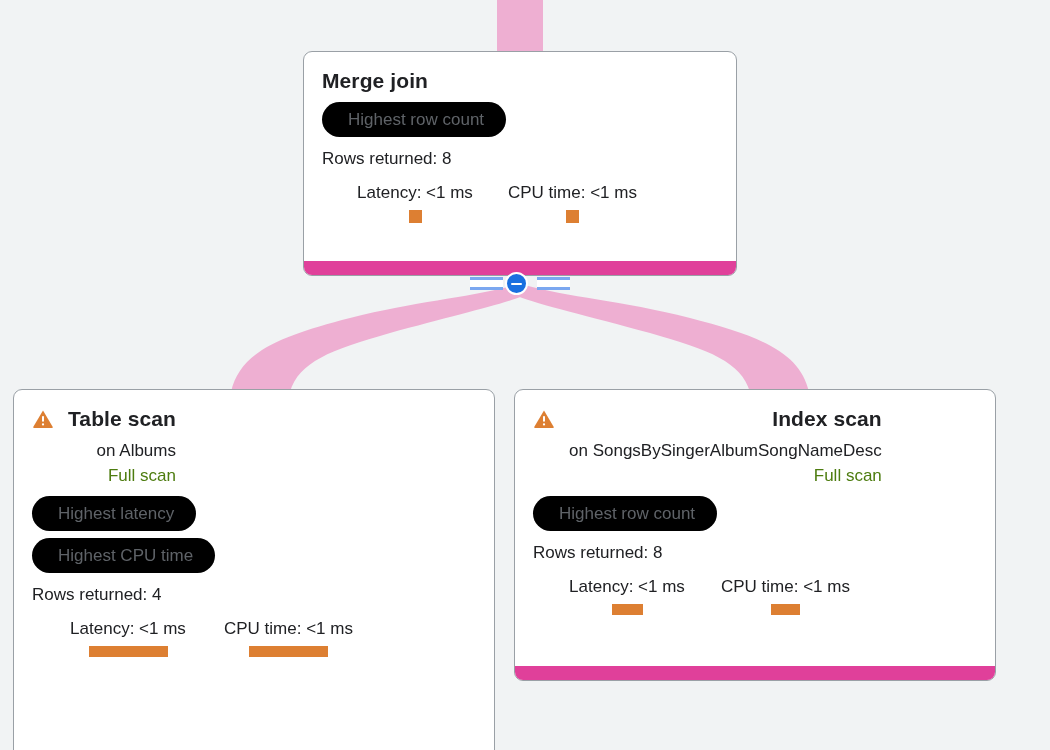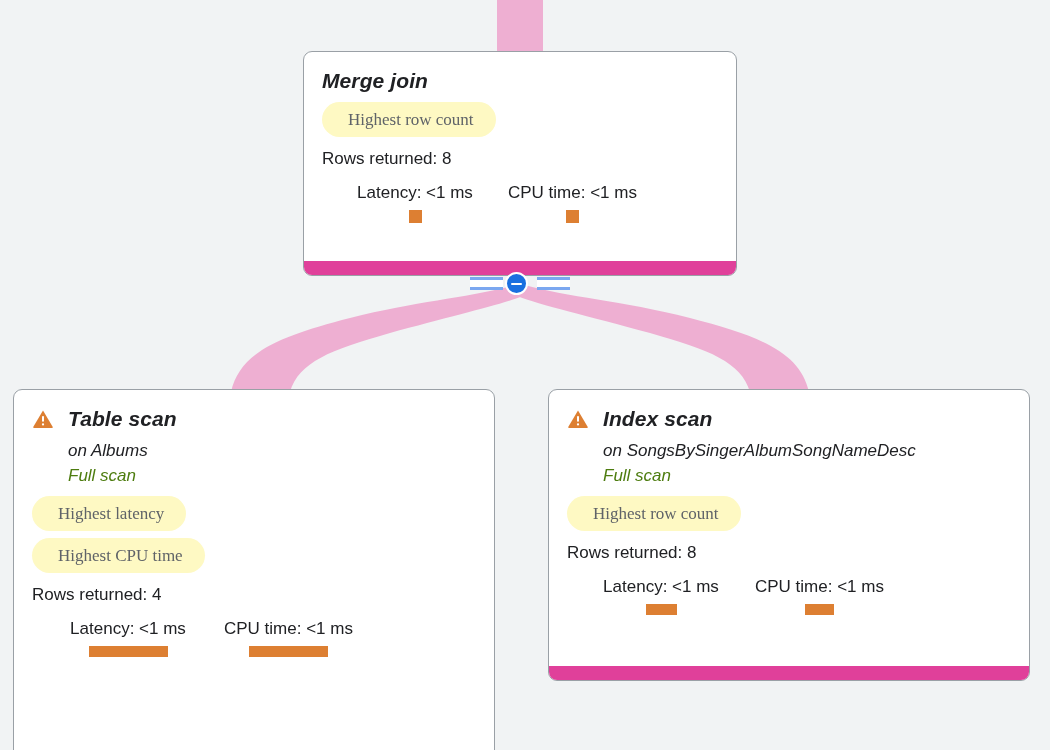--- a/index.html
+++ b/index.html
@@ -67,23 +67,22 @@
   .warn-icon {
     flex: 0 0 auto;
     margin-top: 3px;
     width: 22px;
     height: 20px;
     display: block;
   }
   .head-text {
     display: flex;
     flex-direction: column;
-    align-items: flex-start;
+    align-items: flex-end;
     min-width: 0;
-    font-style: italic;
   }
 
   .node-title {
     font-size: 21px;
     font-weight: 700;
     color: #202124;
     line-height: 26px;
     letter-spacing: 0.1px;
     white-space: nowrap;
   }
@@ -104,28 +103,27 @@
 
   .chips {
     display: flex;
     flex-direction: column;
     align-items: flex-start;
     gap: 7px;
     margin-top: 9px;
     padding-left: 0;
   }
   .chip {
-    background: #fef9c3;
+    background: #000000;
     color: #5f6368;
     font-size: 17px;
     line-height: 21px;
     border-radius: 18px;
     padding: 7px 22px 7px 26px;
     white-space: nowrap;
-    font-family: Liberation Serif, serif;
   }
 
   .rows-returned {
     font-size: 17px;
     color: #202124;
     line-height: 23px;
     margin-top: 10px;
     white-space: nowrap;
   }
 
@@ -165,21 +163,21 @@
 
   #node-table-scan {
     left: 13px;
     top: 389px;
     width: 482px;
     height: 387px;
   }
   #node-table-scan .metric-1 { width: 192px; }
 
   #node-index-scan {
-    left: 548px;
+    left: 514px;
     top: 389px;
     width: 482px;
     height: 292px;
   }
   #node-index-scan .metric-1 { width: 188px; }
 
   
   .collapse-toggle {
     position: absolute;
     z-index: 6;

